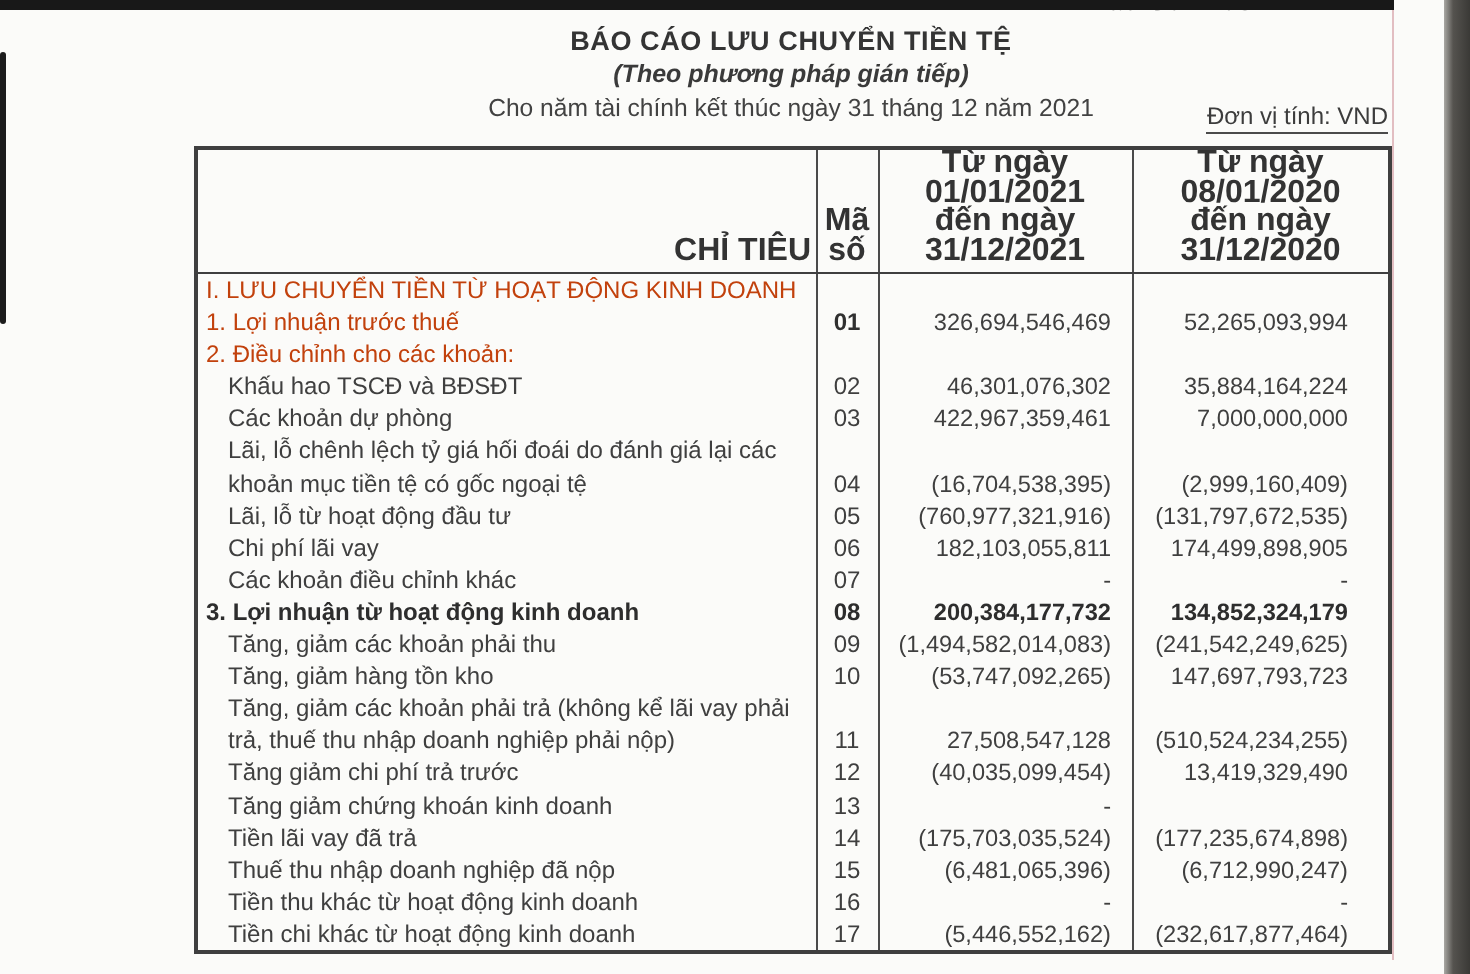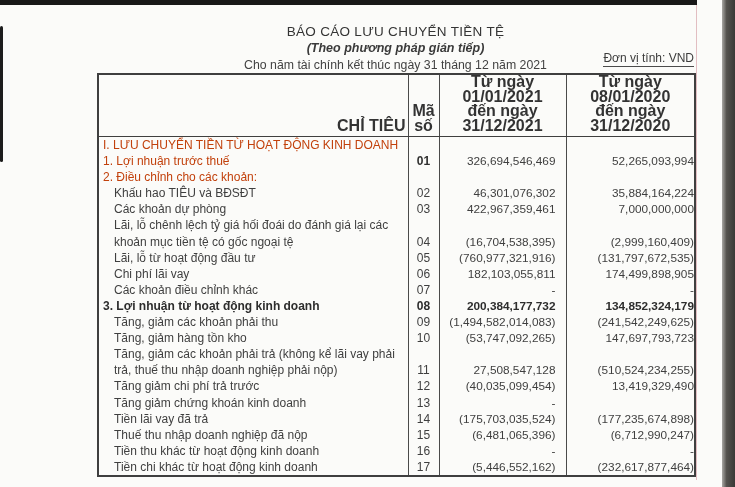--- a/index.html
+++ b/index.html
@@ -15,21 +15,21 @@
   .top-bar{position:absolute;left:0;top:0;width:697px;height:5px;background:#181818;z-index:3;}
   .form-code-clip{position:absolute;left:543px;top:0;width:130px;height:10px;overflow:hidden;z-index:2;}
   .form-code-clip span{display:block;margin-top:-6px;font-size:12.5px;font-weight:bold;color:#2f2f2f;letter-spacing:1px;white-space:nowrap;}
   .right-bar{position:absolute;right:0;top:0;width:13px;height:487px;
     background:linear-gradient(90deg,#a9a8a4 0%,#55534f 35%,#3a3936 100%);z-index:4;}
   .left-sliver{position:absolute;left:0;top:26px;width:3px;height:136px;background:#1c1c1c;border-radius:2px;}
   .pink-line{position:absolute;left:696px;top:0;width:1px;height:480px;background:rgba(205,140,150,.55);}
 
   
   .doc-header{position:absolute;left:97px;top:13px;width:597px;text-align:center;}
-  .doc-title{font-size:13.5px;font-weight:normal;color:#343434;letter-spacing:.3px;margin-top:11px;}
+  .doc-title{font-size:13.5px;font-weight:bold;color:#343434;letter-spacing:.3px;}
   .doc-subtitle{font-size:12.5px;font-weight:bold;font-style:italic;color:#3a3a3a;margin-top:2px;}
   .doc-period{font-size:12.3px;color:#424242;margin-top:3px;}
   .unit-label{position:absolute;top:51px;right:41px;font-size:12px;color:#3c3c3c;
     border-bottom:1px solid #4b4b4b;padding-bottom:1px;text-align:right;}
 
   
   table.statement{
     position:absolute;left:97px;top:73px;width:597px;
     border-collapse:collapse;table-layout:fixed;
     font-size:12px;color:#3f3f3f;
@@ -46,21 +46,21 @@
   .v-sep{border-left:1px solid #4a4a4a;}
   tbody td{
     vertical-align:bottom;line-height:16.1px;padding:0;
     white-space:normal;
   }
   td.c-label{padding-left:4px;padding-right:2px;}
   td.c-label.indent{padding-left:15px;}
   td.c-code{text-align:center;}
   td.c-val{text-align:right;font-size:11.8px;white-space:nowrap;}
   td.c-val.p2021{padding-right:10px;}
-  td.c-val.p2020{padding-right:0;text-align:right;}
+  td.c-val.p2020{padding-right:20px;text-align:right;}
   tr.bold-label td.c-label{font-weight:normal;color:#c2410c;}
   tr.bold-code td.c-code{font-weight:bold;color:#303030;}
   tr.bold-all td{font-weight:bold;color:#2d2d2d;}
   tr.last td{padding-bottom:3px;}
 </style>
 </head>
 <body>
 
 <div class="page">
 
@@ -116,21 +116,21 @@
         <td class="c-val p2021 v-sep">326,694,546,469</td>
         <td class="c-val p2020 v-sep">52,265,093,994</td>
       </tr>
       <tr class="bold-label">
         <td class="c-label">2. Điều chỉnh cho các khoản:</td>
         <td class="c-code v-sep"></td>
         <td class="c-val p2021 v-sep"></td>
         <td class="c-val p2020 v-sep"></td>
       </tr>
       <tr>
-        <td class="c-label indent">Khấu hao TIÊU và BĐSĐT</td>
+        <td class="c-label indent">Khấu hao TSCĐ và BĐSĐT</td>
         <td class="c-code v-sep">02</td>
         <td class="c-val p2021 v-sep">46,301,076,302</td>
         <td class="c-val p2020 v-sep">35,884,164,224</td>
       </tr>
       <tr>
         <td class="c-label indent">Các khoản dự phòng</td>
         <td class="c-code v-sep">03</td>
         <td class="c-val p2021 v-sep">422,967,359,461</td>
         <td class="c-val p2020 v-sep">7,000,000,000</td>
       </tr>

